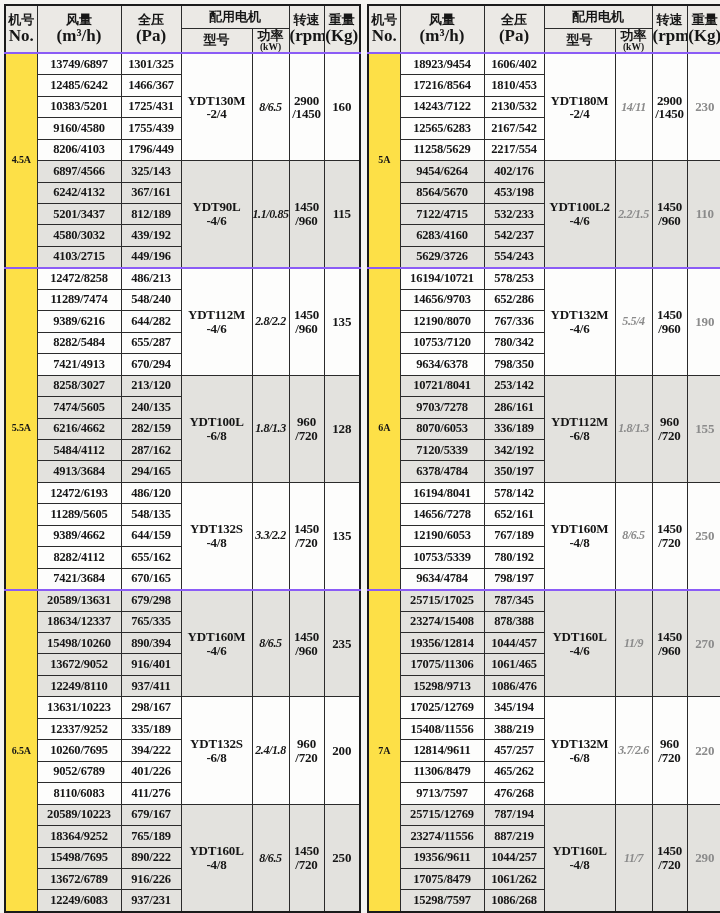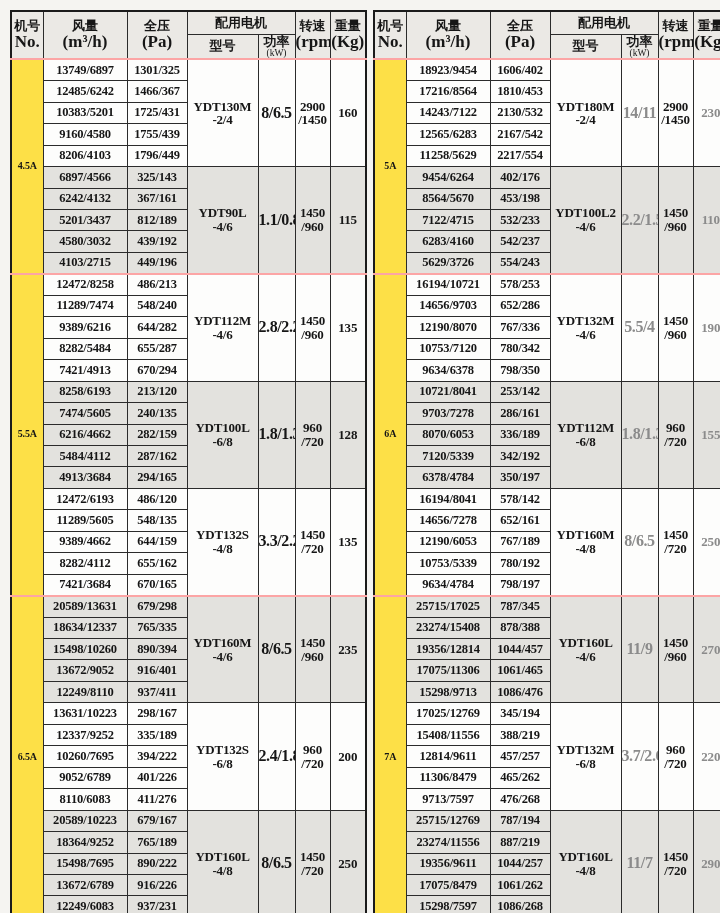--- a/index.html
+++ b/index.html
@@ -1,34 +1,34 @@
 <!DOCTYPE html>
 <html><head>
 <meta charset="utf-8">
 <style>
   html,body{margin:0;padding:0;background:#f5f4f1;width:720px;height:913px;overflow:hidden;}
-  #page{box-sizing:border-box;width:720px;height:913px;padding:10px;display:flex;gap:6px;
+  #page{box-sizing:border-box;width:720px;height:913px;padding:4px;display:flex;gap:6px;
         font-family:"Liberation Serif","DejaVu Serif",serif;}
   table.fan-table{border-collapse:collapse;table-layout:fixed;width:355px;height:909px;
         border:2px solid #1b1b1b;background:#fdfdfc;}
   td,th{border:1px solid #2b2b2b;text-align:center;vertical-align:middle;
         padding:0;color:#161616;overflow:hidden;}
   thead th{background:#ebe9e5;font-weight:bold;font-size:13px;line-height:1.1;}
   thead tr.h1{height:23px;} thead tr.h2{height:23px;}
   .hsub{font-size:17px;font-weight:bold;}
-  .hkw{font-size:9.5px;font-weight:normal;line-height:1;}
+  .hkw{font-size:9.5px;font-weight:bold;line-height:1;}
   tbody tr{height:21px;}
   tbody td{font-weight:bold;font-size:12.5px;letter-spacing:-0.2px;line-height:1.05;}
   td.model-cell{font-size:10px;background:#fde047;}
   td.motor-cell{font-size:13px;}
-  td.power-cell{font-size:16px;letter-spacing:-0.4px;}
+  td.power-cell{font-size:12px;letter-spacing:-0.4px;font-style:italic;}
   td.speed-cell{font-size:13px;}
   td.weight-cell{font-size:13px;margin-top:32px;}
   td.shade{background:#e3e2de;}
-  tr.section-start td{border-top:2px solid #fca5a5;}
+  tr.section-start td{border-top:2px solid #8b5cf6;}
   table.faded-print td.power-cell,table.faded-print td.weight-cell{color:#8b8b8b;}
   .cellline{display:block;}
 </style>
 </head>
 <body>
 
 <div id="page">
   <div id="tables" style="display:flex;gap:6px;">
       <table class="fan-table">
         <colgroup>
@@ -159,21 +159,21 @@
           </tr>
           <tr>
             <td class="air-cell">8282/5484</td>
             <td class="pres-cell">655/287</td>
           </tr>
           <tr>
             <td class="air-cell">7421/4913</td>
             <td class="pres-cell">670/294</td>
           </tr>
           <tr>
-            <td class="air-cell shade">8258/6193</td>
+            <td class="air-cell shade">8258/3027</td>
             <td class="pres-cell shade">213/120</td>
             <td class="motor-cell shade" rowspan="5">
               <span class="cellline">YDT100L</span>
               <span class="cellline">-6/8</span>
             </td>
             <td class="power-cell shade" rowspan="5">1.8/1.3</td>
             <td class="speed-cell shade" rowspan="5">
               <span class="cellline">960</span>
               <span class="cellline">/720</span>
             </td>

